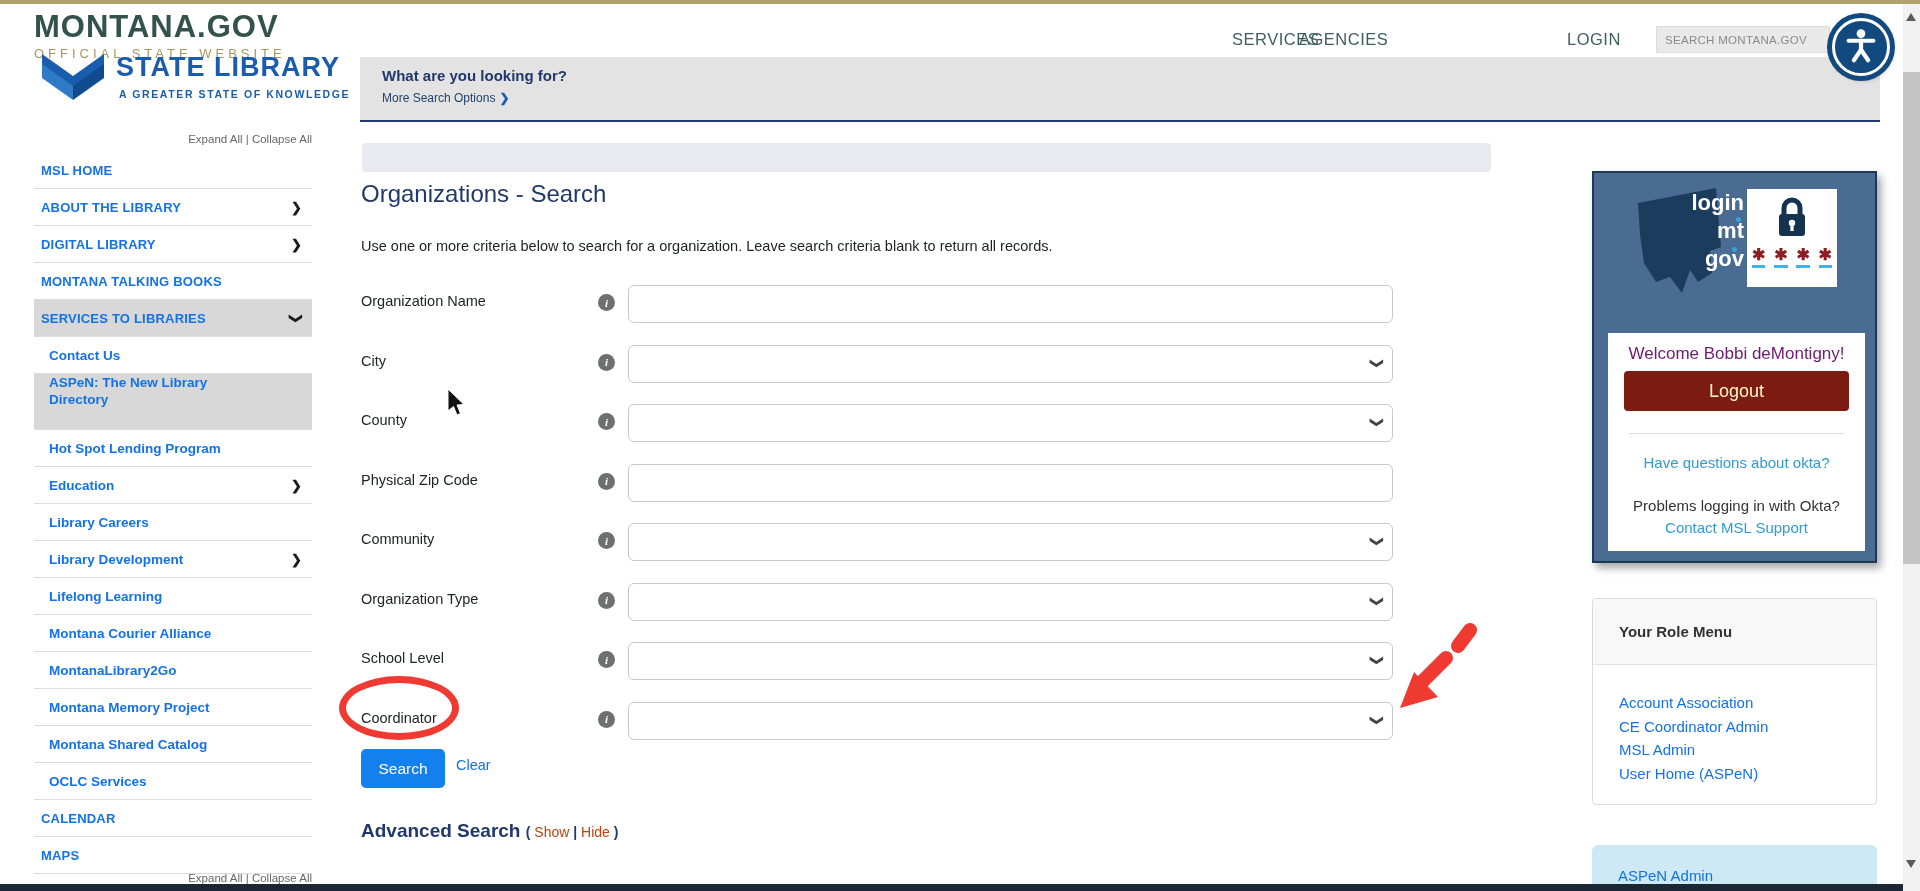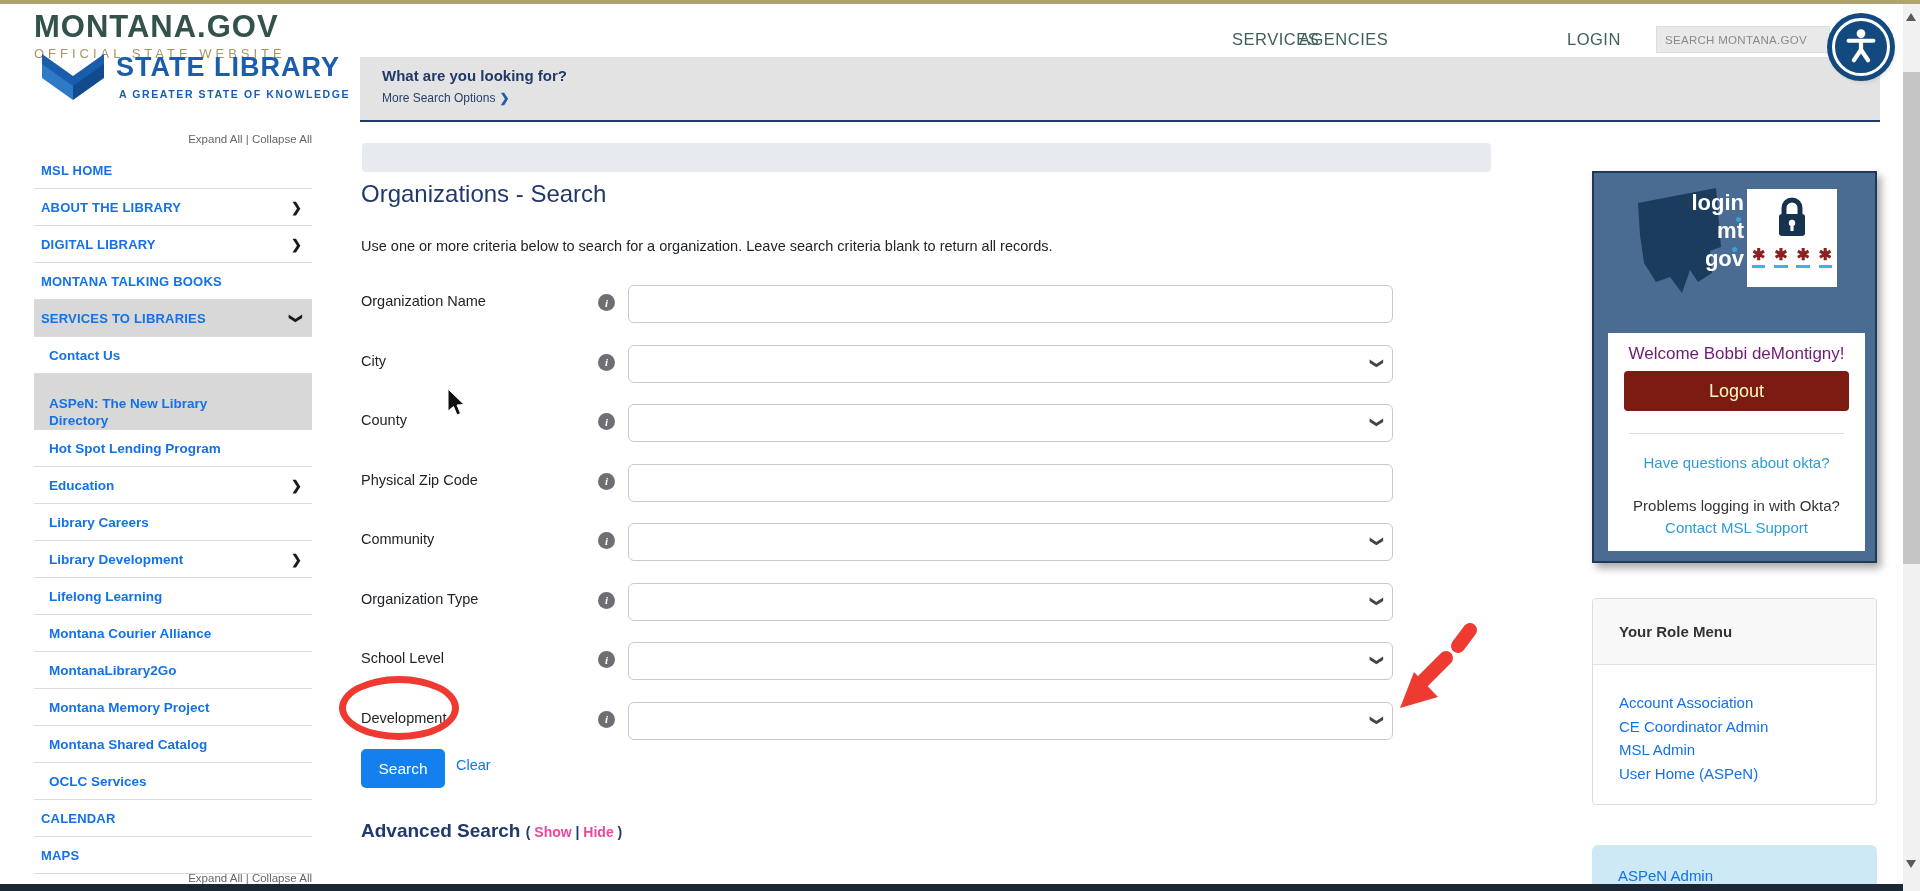--- a/index.html
+++ b/index.html
@@ -36,42 +36,42 @@
   .gray-bar { position:absolute; left:362px; top:143px; width:1129px; height:29px; background:#e7eaee; border-radius:4px; }
 
   
   .sb-expand { position:absolute; left:34px; top:133px; width:278px; text-align:right; font-size:11.5px; color:#666; cursor:pointer; }
   .sb-expand-bottom { position:absolute; left:34px; top:872px; width:278px; text-align:right; font-size:11.5px; color:#666; cursor:pointer; }
   .sidebar { position:absolute; left:34px; top:152px; width:278px; }
   .sb-item { position:relative; height:37px; border-bottom:1px solid #dcdcdc; display:flex; align-items:center; cursor:pointer; color:#1372e8; font-weight:bold; }
   .sb-item.lvl1 { font-size:13px; padding-left:7px; letter-spacing:.2px; }
   .sb-item.lvl2 { font-size:13.5px; padding-left:15px; }
   .sb-item.active { background:#d8d8d8; }
-  .sb-item.twoline { height:56px; line-height:17px; align-items:flex-end; padding-right:60px; }
+  .sb-item.twoline { height:56px; line-height:17px; align-items:flex-start; padding-right:60px; }
   .sb-chev { position:absolute; right:10px; font-size:13px; color:#1b1b1b; font-weight:bold; }
   .sb-chev.down { transform:rotate(90deg); }
 
   
   .page-title { position:absolute; left:361px; top:180px; font-size:24px; font-weight:normal; color:#21386b; }
   .page-desc { position:absolute; left:361px; top:238px; font-size:14.5px; color:#212529; }
 
   .form-wrap { position:absolute; left:361px; top:285px; width:1040px; }
   .form-row { display:flex; height:38px; margin-bottom:21.5px; }
   .f-label { width:237px; padding-top:8px; font-size:14.5px; color:#212529; }
   .info-icon { margin-top:9px; width:17px; height:17px; border-radius:50%; background:#6e6f72; color:#fff; font-size:11px; font-weight:bold; font-family:"Liberation Serif", serif; font-style:italic; display:flex; align-items:center; justify-content:center; flex:none; cursor:pointer; }
   .f-input { position:relative; margin-left:13px; width:765px; height:38px; background:#fff; border:1px solid #c9c9c9; border-radius:6px; cursor:text; }
   .f-input.select { cursor:pointer; }
   .sel-chev { position:absolute; right:9px; top:10px; font-size:13px; color:#444; transform:rotate(90deg); font-weight:bold; }
 
   .search-btn { position:absolute; left:361px; top:749px; width:84px; height:39px; background:#1480f0; color:#fff; font-size:15.5px; border:none; border-radius:5px; cursor:pointer; font-family:"Liberation Sans", sans-serif; }
   .clear-link { position:absolute; left:456px; top:757px; font-size:14.5px; color:#1372e8; cursor:pointer; }
 
   .adv-wrap { position:absolute; left:361px; top:820px; font-size:19px; font-weight:bold; color:#21386b; }
   .adv-paren { font-size:14px; font-weight:bold; color:#21386b; }
-  .adv-link { font-size:14px; font-weight:bold; color:#ec4899; cursor:pointer; }
+  .adv-link { font-size:14px; font-weight:normal; color:#c2410c; cursor:pointer; }
 
   
   .login-box { position:absolute; left:1592px; top:171px; width:285px; height:392px; background:#4a6c92; border:2px solid #1c3a57; box-shadow:4px 5px 8px rgba(0,0,0,.35); }
   .logo-wrap { position:absolute; left:28px; top:8px; width:225px; height:122px; }
   .mt-shape { position:absolute; left:8px; top:4px; }
   .logo-words { position:absolute; left:0; top:8px; width:122px; text-align:right; color:#fff; font-weight:bold; font-size:22px; line-height:28px; }
   .logo-dot { position:absolute; width:5px; height:5px; border-radius:50%; background:#3aa0d8; }
   .pw-box { position:absolute; left:125px; top:8px; width:90px; height:98px; background:#fff; }
   .lock-svg { position:absolute; left:25px; top:5px; }
   .ast-row { position:absolute; left:5px; top:56px; width:80px; display:flex; justify-content:space-between; }
@@ -261,21 +261,21 @@
         </div>
       </div>
       <div class="form-row">
         <label class="f-label">School Level</label>
         <span class="info-icon">i</span>
         <div class="f-input select">
           <span class="sel-chev">❯</span>
         </div>
       </div>
       <div class="form-row">
-        <label class="f-label">Development</label>
+        <label class="f-label">Coordinator</label>
         <span class="info-icon">i</span>
         <div class="f-input select">
           <span class="sel-chev">❯</span>
         </div>
       </div>
     </div>
 
   <button class="search-btn">Search</button>
   <span class="clear-link">Clear</span>
 

